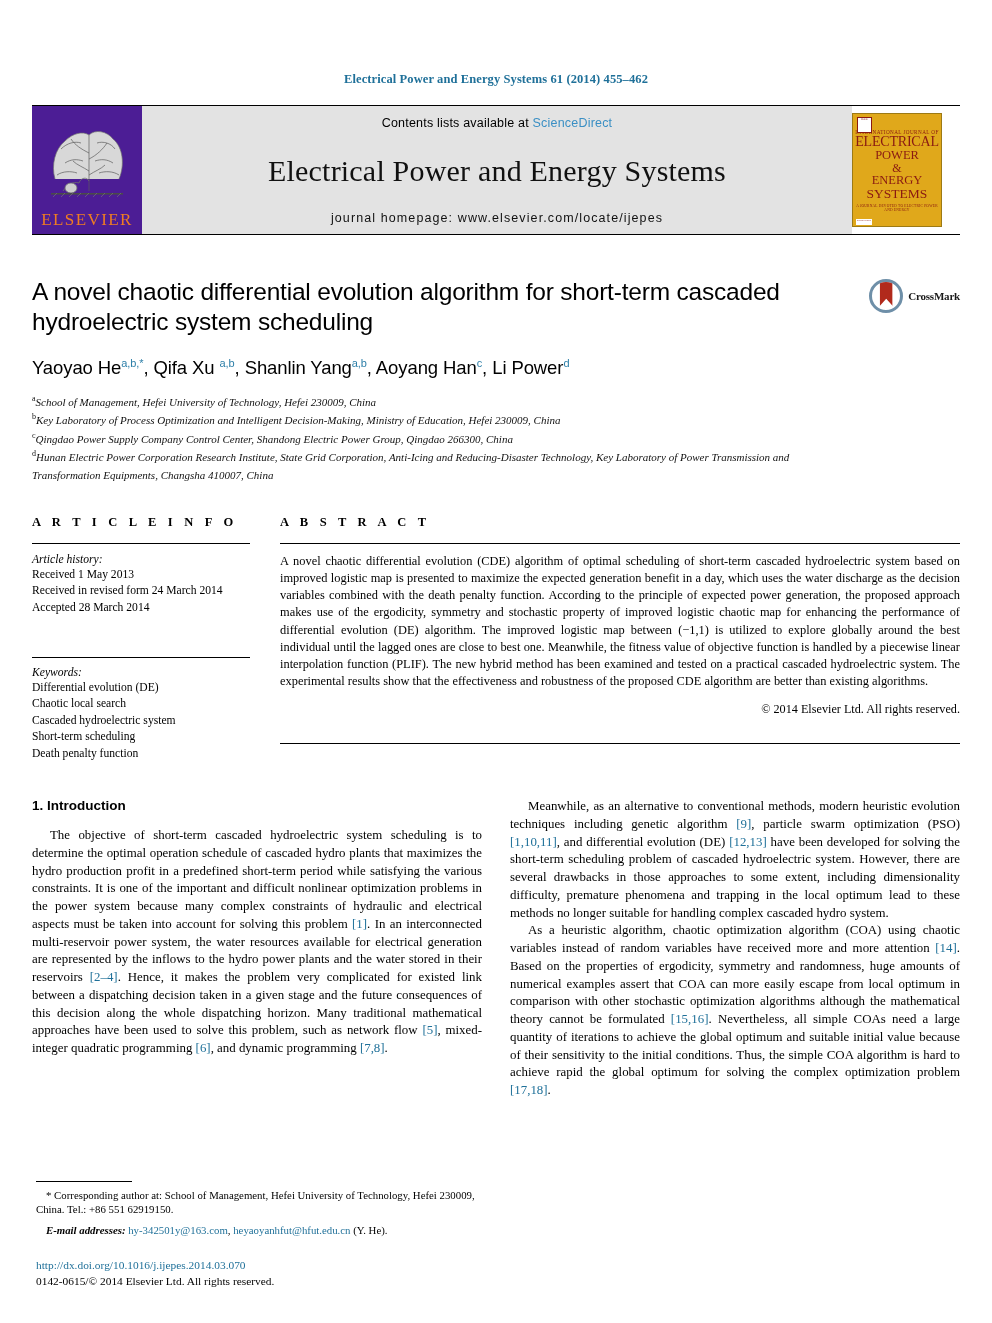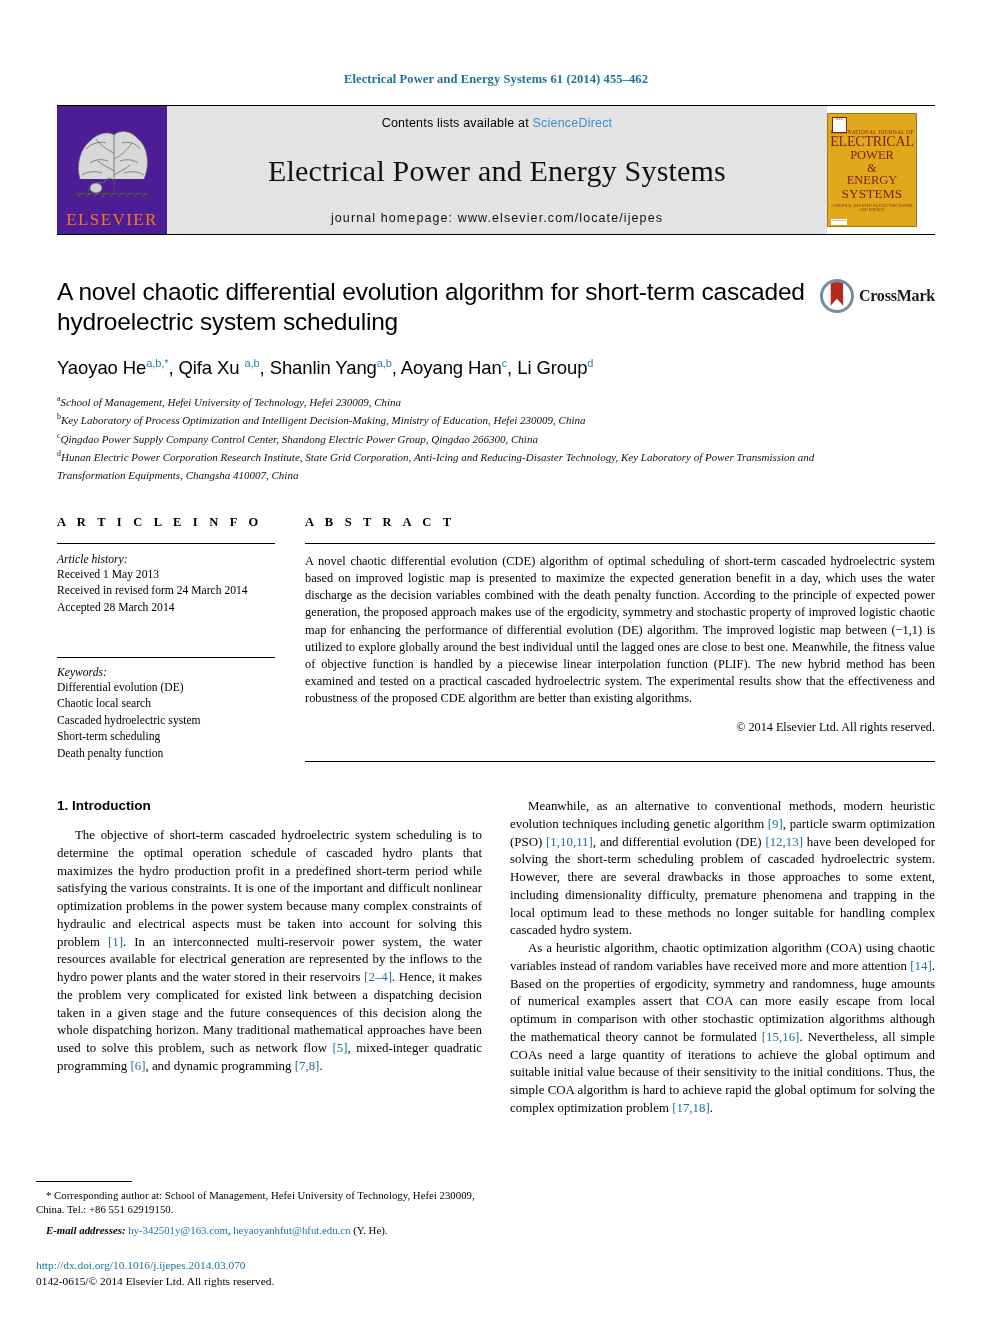--- a/index.html
+++ b/index.html
@@ -13,21 +13,21 @@
     font-family: "Liberation Serif", "DejaVu Serif", serif;
     color: #000000;
     position: relative;
     overflow: hidden;
   }
   .page {
     position: relative;
     width: 992px;
     height: 1323px;
     box-sizing: border-box;
-    padding: 0 57px;
+    padding: 0 32px;
   }
 
   
   .running-head {
     text-align: center;
     color: #1f7099;
     font-weight: bold;
     font-size: 12.5px;
     letter-spacing: 0.1px;
     padding-top: 72px;
@@ -189,21 +189,21 @@
     top: -2px;
     transform: translateX(-50%);
     width: 13px;
     height: 26px;
     background: #b12a1c;
     clip-path: polygon(0 0, 100% 0, 100% 100%, 50% 72%, 0 100%);
   }
   .crossmark-text {
     font-family: "Liberation Serif", serif;
     font-weight: bold;
-    font-size: 16px;
+    font-size: 11px;
     color: #1a1a1a;
     letter-spacing: -0.2px;
   }
 
   .authors {
     margin-top: 20px;
     font-family: "Liberation Sans", sans-serif;
     font-size: 18.5px;
     color: #000;
     letter-spacing: -0.1px;
@@ -422,21 +422,21 @@
     <div class="crossmark">
       <div class="crossmark-badge"></div>
       <div class="crossmark-text">CrossMark</div>
     </div>
 
     <div class="authors">
       <span><span>Yaoyao He</span><sup class="star">a,b,*</sup></span>,
       <span><span>Qifa Xu</span> <sup>a,b</sup></span>,
       <span><span>Shanlin Yang</span><sup>a,b</sup></span>,
       <span><span>Aoyang Han</span><sup>c</sup></span>,
-      <span><span>Li Group</span><sup>d</sup></span>
+      <span><span>Li Power</span><sup>d</sup></span>
     </div>
 
     <div class="affiliations">
       <div><sup>a</sup><span>School of Management, Hefei University of Technology, Hefei 230009, China</span></div>
       <div><sup>b</sup><span>Key Laboratory of Process Optimization and Intelligent Decision-Making, Ministry of Education, Hefei 230009, China</span></div>
       <div><sup>c</sup><span>Qingdao Power Supply Company Control Center, Shandong Electric Power Group, Qingdao 266300, China</span></div>
       <div><sup>d</sup><span>Hunan Electric Power Corporation Research Institute, State Grid Corporation, Anti-Icing and Reducing-Disaster Technology, Key Laboratory of Power Transmission and Transformation Equipments, Changsha 410007, China</span></div>
     </div>
   </div>
 

